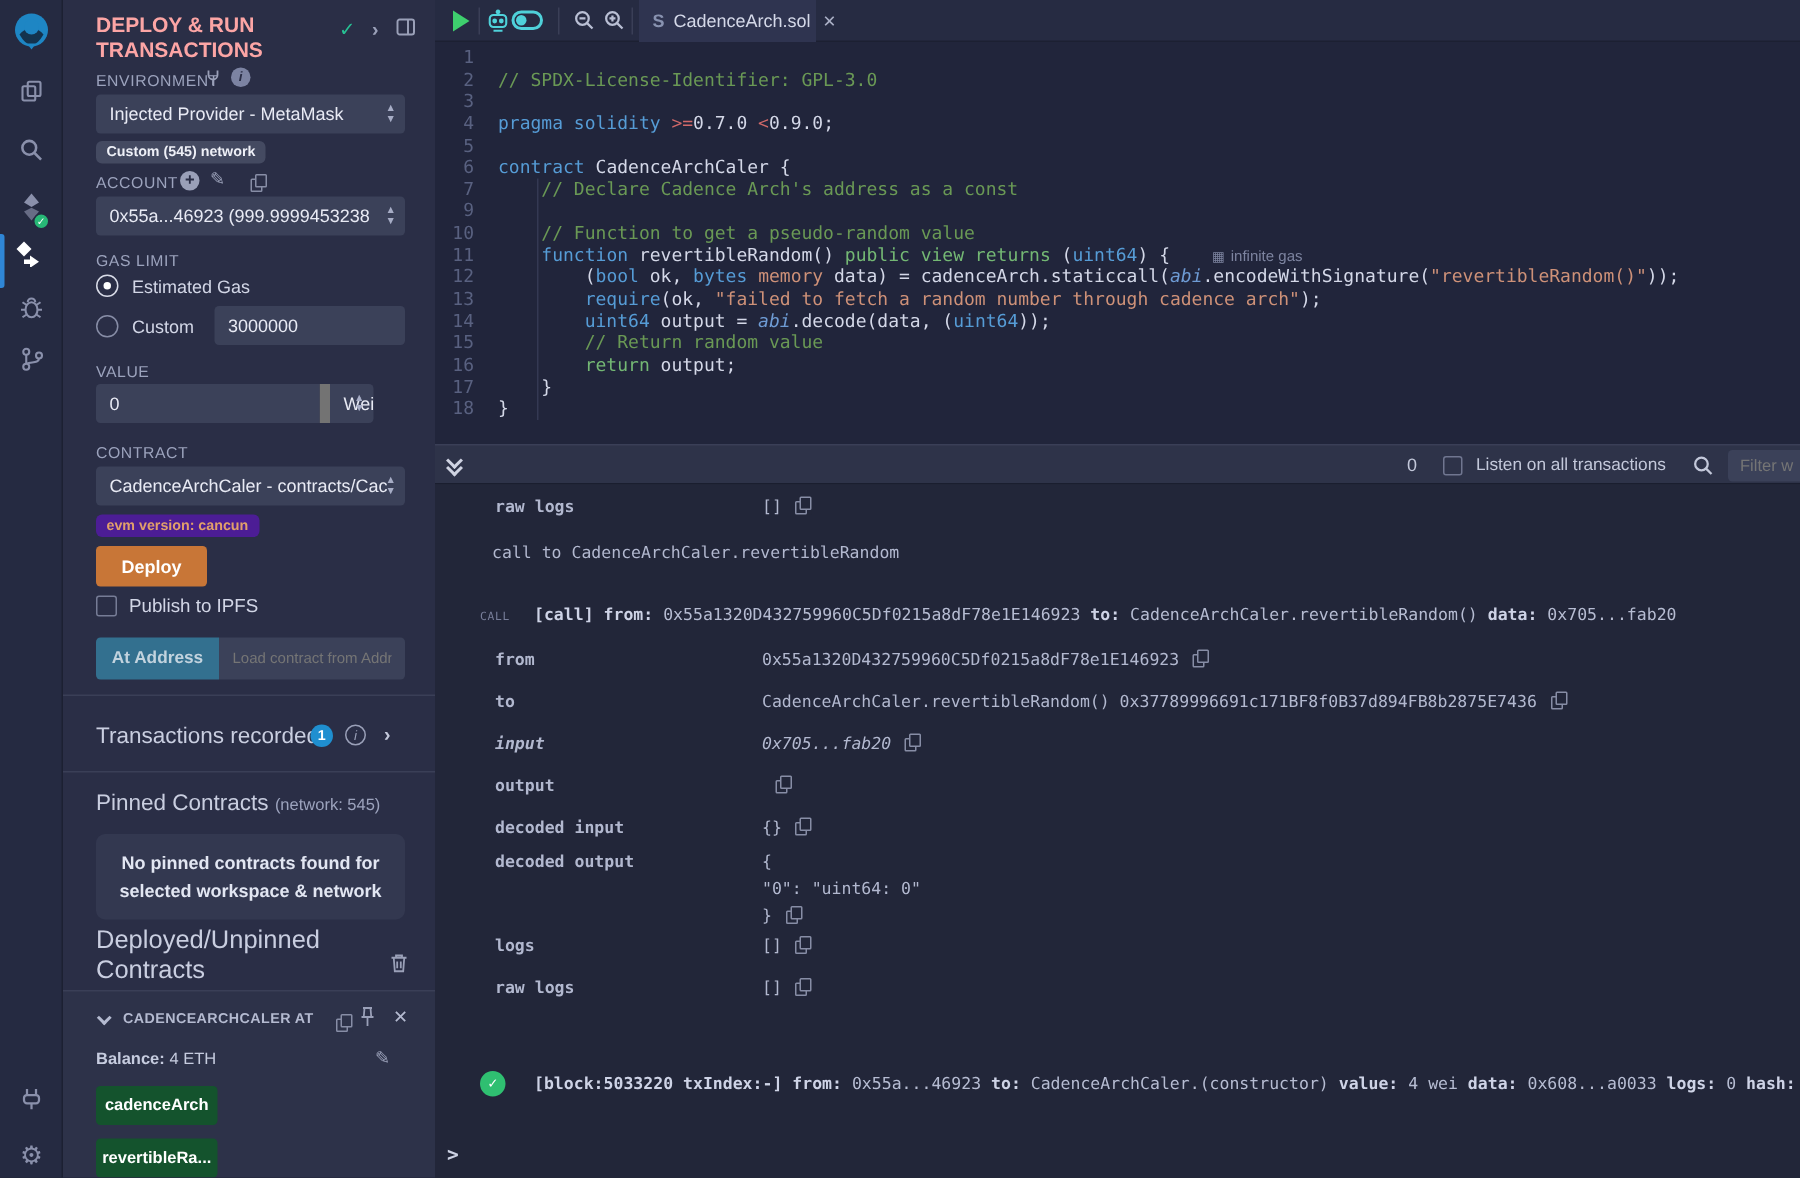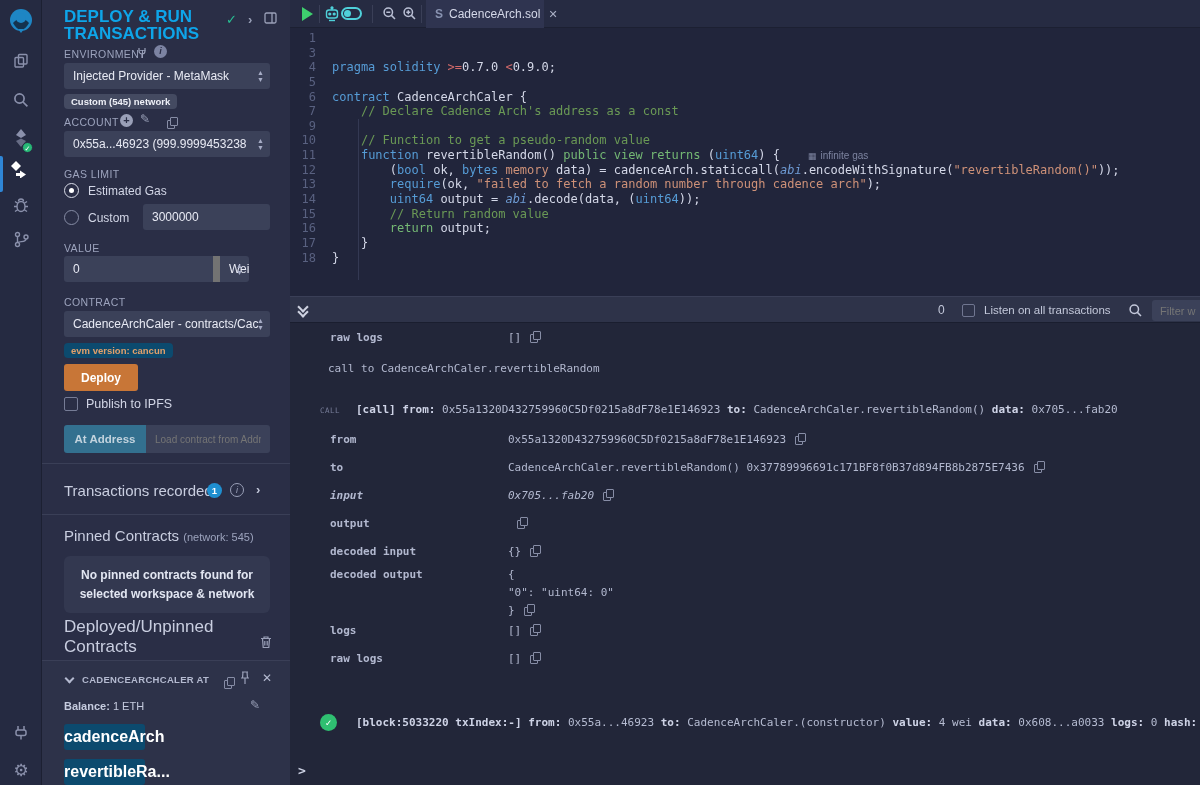--- a/index.html
+++ b/index.html
@@ -10,21 +10,21 @@
   #rail{position:absolute;left:0;top:0;width:42px;height:785px;background:#252a41;border-right:1px solid #1c2032}
   .ric{position:absolute;left:0;width:42px;display:flex;justify-content:center;color:#858ca8}
   .ric svg{display:block}
   #active-bar{position:absolute;left:0;top:156px;width:3px;height:36px;background:#2f86d6;border-radius:0 2px 2px 0}
   .gearchar{font-size:17px;color:#8a90ab;line-height:17px}
   .sol-badge{position:absolute;left:22px;top:142px;width:11px;height:11px;border-radius:50%;background:#27b876;
     color:#fff;font-size:7px;line-height:11px;text-align:center;border:1px solid #252a41}
   
   #panel{position:absolute;left:42px;top:0;width:248px;height:785px;background:#2a2e46;overflow:hidden}
   #panel .divider{position:absolute;left:0;width:248px;height:1px;background:#3a3f57}
-  .ptitle{position:absolute;left:22px;top:8px;width:150px;font-size:17px;font-weight:bold;line-height:17px;color:#0ea5e9}
+  .ptitle{position:absolute;left:22px;top:8px;width:150px;font-size:14px;font-weight:bold;line-height:17px;color:#fca5a5}
   .hicons{position:absolute;top:12px;font-size:13px}
   .lbl{position:absolute;left:22px;font-size:10.5px;color:#9ca3bd;letter-spacing:.4px}
   .sel,.inp{position:absolute;left:22px;height:26px;background:#3b4159;border-radius:3px;border:none;color:#e8eaf4;
     font-size:12px;display:flex;align-items:center;padding:0 9px;white-space:nowrap;overflow:hidden}
   .stepper{position:absolute;right:6px;top:6px;display:flex;flex-direction:column;line-height:7px;font-size:7px;color:#a7adc6}
   .pill{position:absolute;left:22px;border-radius:4px;font-size:9.5px;font-weight:bold;padding:2px 7px;white-space:nowrap}
   .radio{position:absolute;width:15px;height:15px;border-radius:50%;border:1px solid #878da6;background:#2a2e46}
   .radio.sel-r{border-color:#d9dce8}
   .radio.sel-r::after{content:"";position:absolute;left:4px;top:4px;width:5px;height:5px;border-radius:50%;background:#fff}
   .rlabel{position:absolute;font-size:12px;color:#d2d6e6}
@@ -36,21 +36,21 @@
   .info-i{position:absolute;width:14px;height:14px;border-radius:50%;border:1px solid #9aa0b8;color:#9aa0b8;
     font-size:9px;text-align:center;line-height:13px;font-style:italic}
   .chev-r{position:absolute;font-size:13px;color:#c3c8da;font-weight:bold}
   #pinned-empty{position:absolute;left:22px;top:556px;width:206px;height:57px;background:#333850;border-radius:6px;
     display:flex;flex-direction:column;align-items:center;justify-content:center;font-size:12px;font-weight:bold;
     color:#e2e6f2;line-height:19px;text-align:center}
   #contract-card{position:absolute;left:0;top:660px;width:248px;height:125px;background:#2d3249;border-top:1px solid #3a3f57}
   .card-chev{position:absolute;left:24px;top:14px;width:7px;height:7px;border-right:2px solid #b4bad0;border-bottom:2px solid #b4bad0;transform:rotate(45deg)}
   .card-name{position:absolute;left:40px;top:13px;width:128px;font-size:9.5px;font-weight:bold;letter-spacing:.3px;
     color:#b4bad0;white-space:nowrap;overflow:hidden}
-  .fnbtn{left:22px;width:81px;height:26px;background:#0c4a6e;font-size:16px}
+  .fnbtn{left:22px;width:81px;height:26px;background:#14532d;font-size:11px}
   .circ-plus{position:absolute;width:13px;height:13px;border-radius:50%;background:#9aa0b8;color:#2a2e46;
     font-size:11px;font-weight:bold;text-align:center;line-height:13px}
   
   .cpy{position:relative;display:inline-block;width:11px;height:12px;margin-left:9px;vertical-align:-2px}
   .cpy::before{content:"";position:absolute;left:0;top:3px;width:6px;height:7px;border:1px solid #878da6;border-radius:1px}
   .cpy::after{content:"";position:absolute;left:3px;top:0;width:6px;height:7px;border:1px solid #878da6;border-radius:1px;background:inherit}
   
   #tabbar{position:absolute;left:290px;top:0;width:910px;height:28px;background:#262b42;border-bottom:1px solid #1c2032}
   .tb-sep{position:absolute;top:5px;width:1px;height:18px;background:#3a3f57}
   #play-btn{position:absolute;left:12px;top:7px;width:0;height:0;border-left:11px solid #3ecf6e;border-top:7px solid transparent;border-bottom:7px solid transparent}
@@ -219,21 +219,21 @@
   </div>
 
   <div class="lbl" style="top:296px">CONTRACT</div>
   <div class="sel" style="top:311px;width:206px">
     <span>CadenceArchCaler - contracts/Cac</span>
     <span class="stepper">
         <span>▲</span>
         <span>▼</span>
       </span>
   </div>
-  <div class="pill" style="top:343px;background:#0c4a6e;color:#e2a06a">evm version: cancun</div>
+  <div class="pill" style="top:343px;background:#4c1d95;color:#e2a06a">evm version: cancun</div>
 
   <button class="btn" style="left:22px;top:364px;width:74px;height:27px;background:#c87637;font-size:12px">Deploy</button>
   <div class="chk" style="left:22px;top:397px"></div>
   <div class="rlabel" style="left:44px;top:397px;font-size:12.5px">Publish to IPFS</div>
 
   <button class="btn" style="left:22px;top:425px;width:82px;height:28px;background:#33708f;color:#c2d3de;font-size:11.5px;border-radius:3px 0 0 3px">At Address</button>
   <input class="inp" style="left: 104px; top: 425px; width: 124px; height: 28px; font-size: 10px; color: rgb(143, 149, 173); border-radius: 0px 3px 3px 0px;" placeholder="Load contract from Addres">
 
   <div class="divider" style="top:463px"></div>
   <div class="sect-title" style="top:482px">Transactions recorded</div>
@@ -261,21 +261,21 @@
     <div class="card-chev"></div>
     <div class="card-name">CADENCEARCHCALER AT 0)</div>
     <span class="cpy abs" style="left:173px;top:12px;background:#2d3249"></span>
     <span class="abs" style="left:197px;top:10px">
       <svg width="12" height="14" viewBox="0 0 12 14" fill="none" stroke="#9aa0b8" stroke-width="1.2">
           <path d="M3 1 h6 M4 1 l-.5 6 h5 L8 1 M2 7 h8 M6 7 v6"></path>
         </svg>
     </span>
     <span class="abs" style="left:220px;top:10px;color:#b4bad0;font-size:12px">✕</span>
     <div class="abs" style="left:22px;top:39px;font-size:11px;color:#c6ccdf">
-      <b>Balance:</b> <span>1 ETH</span>
+      <b>Balance:</b> <span>4 ETH</span>
     </div>
     <span class="abs" style="left:208px;top:37px;color:#9aa0b8;font-size:12px">✎</span>
     <button class="btn fnbtn" style="top:63px">cadenceArch</button>
     <button class="btn fnbtn" style="top:98px">revertibleRa...</button>
   </div>
 </div>
 
 <div id="tabbar">
   <div id="play-btn"></div>
   <div class="tb-sep" style="left:29px"></div>
@@ -307,20 +307,21 @@
     <span class="sol-s">S</span>
     <span class="tlabel">CadenceArch.sol</span>
     <span class="tclose">✕</span>
   </div>
 </div>
 
 <div id="editor">
   <div id="indent-guide"></div>
   <div id="code-lines">
       <div class="cl"><span class="ln">1</span></div>
+      <div class="cl"><span class="ln">2</span><span class="cm">// SPDX-License-Identifier: GPL-3.0</span></div>
       <div class="cl"><span class="ln">3</span></div>
       <div class="cl"><span class="ln">4</span><span class="kw">pragma solidity </span><span class="rd">&gt;=</span><span class="tx">0.7.0 </span><span class="rd">&lt;</span><span class="tx">0.9.0</span><span class="tx">;</span></div>
       <div class="cl"><span class="ln">5</span></div>
       <div class="cl"><span class="ln">6</span><span class="kw">contract </span><span class="tx">CadenceArchCaler {</span></div>
       <div class="cl"><span class="ln">7</span><span class="tx">    </span><span class="cm">// Declare Cadence Arch's address as a const</span></div>
       <div class="cl"><span class="ln">9</span></div>
       <div class="cl"><span class="ln">10</span><span class="tx">    </span><span class="cm">// Function to get a pseudo-random value</span></div>
       <div class="cl"><span class="ln">11</span><span class="tx">    </span><span class="kw">function </span><span class="tx">revertibleRandom() </span><span class="gn">public view returns </span><span class="tx">(</span><span class="kw">uint64</span><span class="tx">) {</span><span class="gas-note"><span class="gi">▦</span>infinite gas</span></div>
       <div class="cl"><span class="ln">12</span><span class="tx">        (</span><span class="kw">bool </span><span class="tx">ok, </span><span class="kw">bytes </span><span class="st">memory </span><span class="tx">data) = cadenceArch.staticcall(</span><span class="ab">abi</span><span class="tx">.encodeWithSignature(</span><span class="st">"revertibleRandom()"</span><span class="tx">));</span></div>
       <div class="cl"><span class="ln">13</span><span class="tx">        </span><span class="kw">require</span><span class="tx">(ok, </span><span class="st">"failed to fetch a random number through cadence arch"</span><span class="tx">);</span></div>

